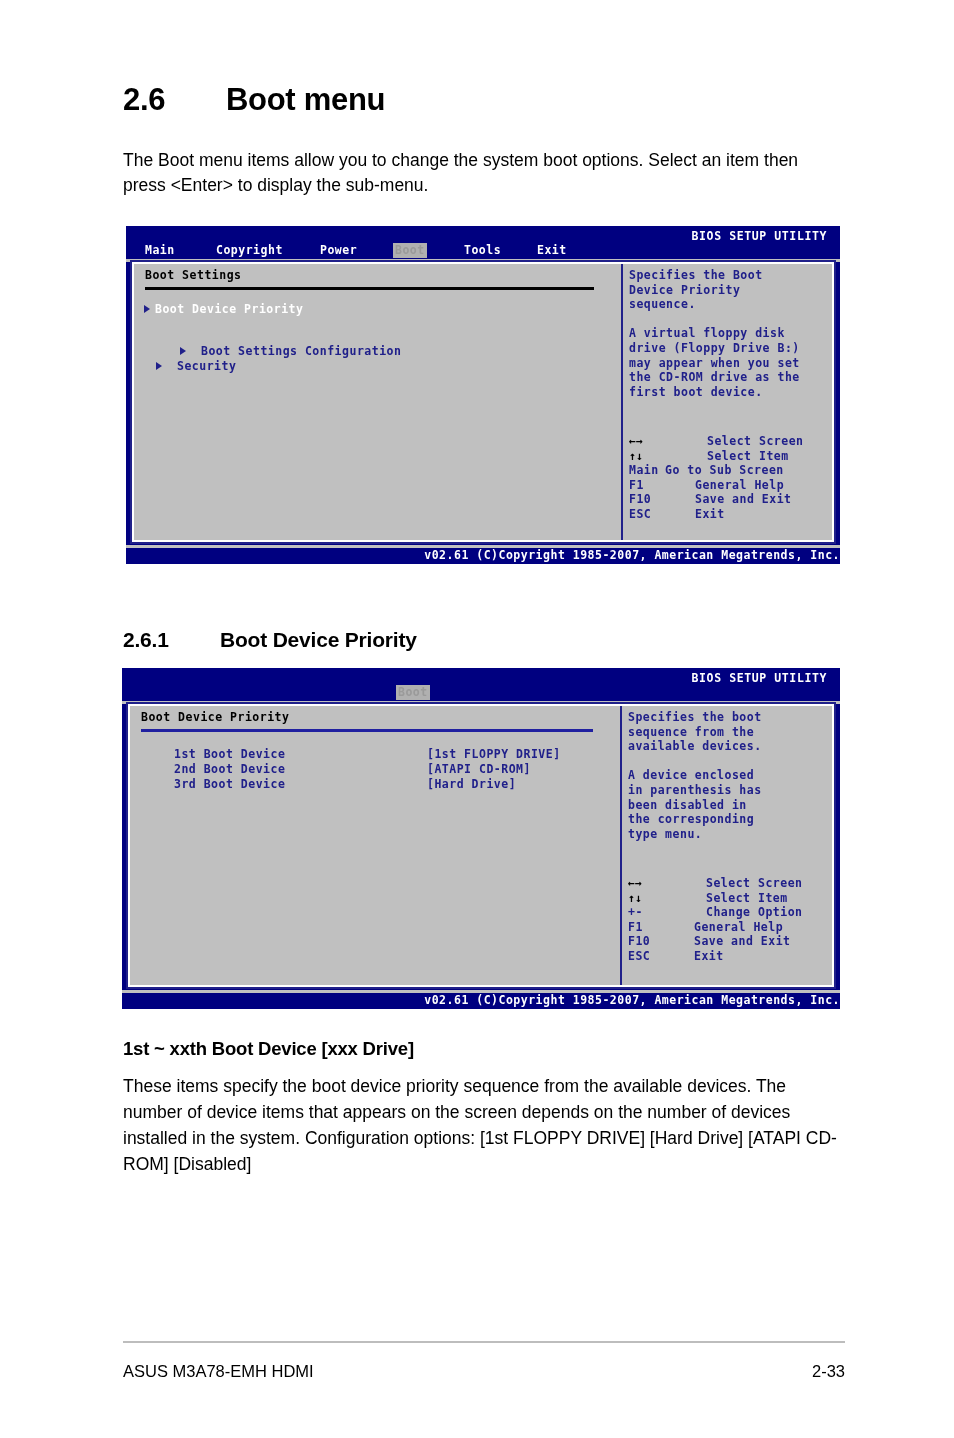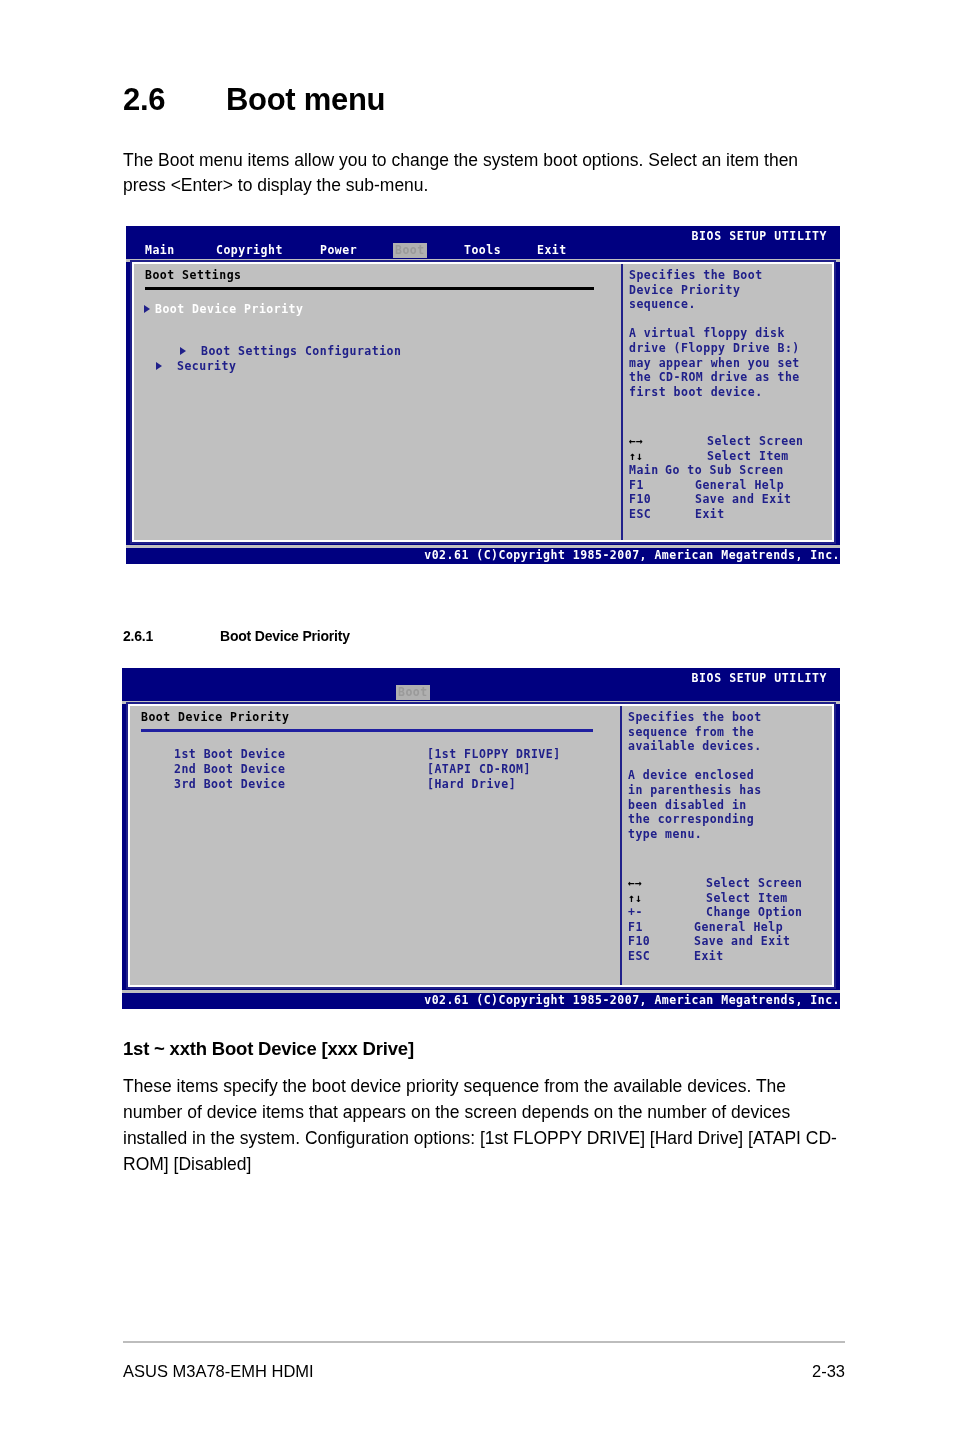--- a/index.html
+++ b/index.html
@@ -40,21 +40,21 @@
     top: 148px;
     width: 715px;
     font-size: 17.5px;
     line-height: 25px;
   }
 
   .h3 {
     position: absolute;
     left: 123px;
     top: 628px;
-    font-size: 14px;
+    font-size: 21px;
     font-weight: bold;
     letter-spacing: -0.2px;
     white-space: nowrap;
   }
   .h3 .num { display: inline-block; width: 97px; }
 
   .h4 {
     position: absolute;
     left: 123px;
     top: 1038px;

